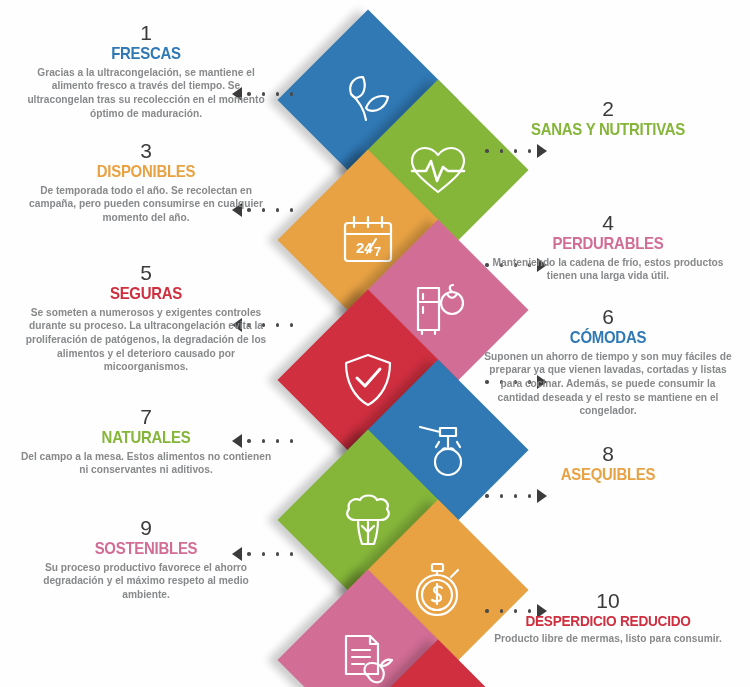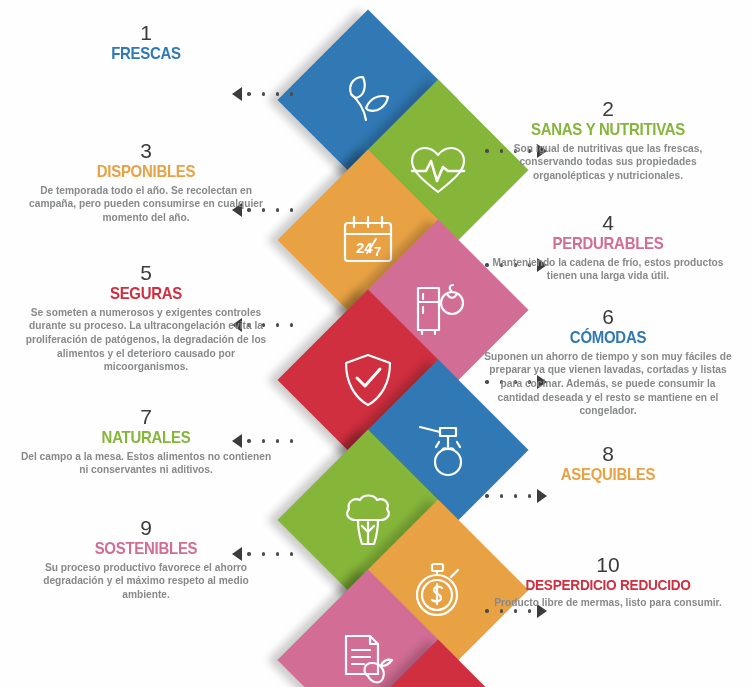--- a/index.html
+++ b/index.html
@@ -286,26 +286,26 @@
     <span class="dot"></span>
     <span class="dot"></span>
     <span class="dot"></span>
     <span class="dot"></span>
     <span class="tri tri-right"></span>
   </div>
 
   <div class="txt left" style="top:22px;">
     <div class="num">1</div>
     <div class="ttl" style="color:#3079b5">FRESCAS</div>
+    <div class="body">Gracias a la ultracongelación, se mantiene el alimento fresco a través del tiempo. Se ultracongelan tras su recolección en el momento óptimo de maduración.</div>
   </div>
 
   <div class="txt right" style="top:98px;">
     <div class="num">2</div>
     <div class="ttl" style="color:#85b63a">SANAS Y NUTRITIVAS</div>
-    <div class="body">Son igual de nutritivas que las frescas, conservando todas sus propiedades organolépticas y nutricionales.</div>
   </div>
 
   <div class="txt left" style="top:140px;">
     <div class="num">3</div>
     <div class="ttl" style="color:#e8a244">DISPONIBLES</div>
     <div class="body">De temporada todo el año. Se recolectan en campaña, pero pueden consumirse en cualquier momento del año.</div>
   </div>
 
   <div class="txt right" style="top:212px;">
     <div class="num">4</div>
@@ -335,19 +335,19 @@
     <div class="num">8</div>
     <div class="ttl" style="color:#e8a244">ASEQUIBLES</div>
   </div>
 
   <div class="txt left" style="top:517px;">
     <div class="num">9</div>
     <div class="ttl" style="color:#d26d95">SOSTENIBLES</div>
     <div class="body">Su proceso productivo favorece el ahorro degradación y el máximo respeto al medio ambiente.</div>
   </div>
 
-  <div class="txt right" style="top:554px;text-align:center;">
+  <div class="txt right" style="top:590px;text-align:center;">
     <div class="num">10</div>
     <div class="ttl" style="color:#cf2f3f;font-size:15.5px;">DESPERDICIO REDUCIDO</div>
     <div class="body">Producto libre de mermas, listo para consumir.</div>
   </div>
 
 </div>
 
 </body></html>

